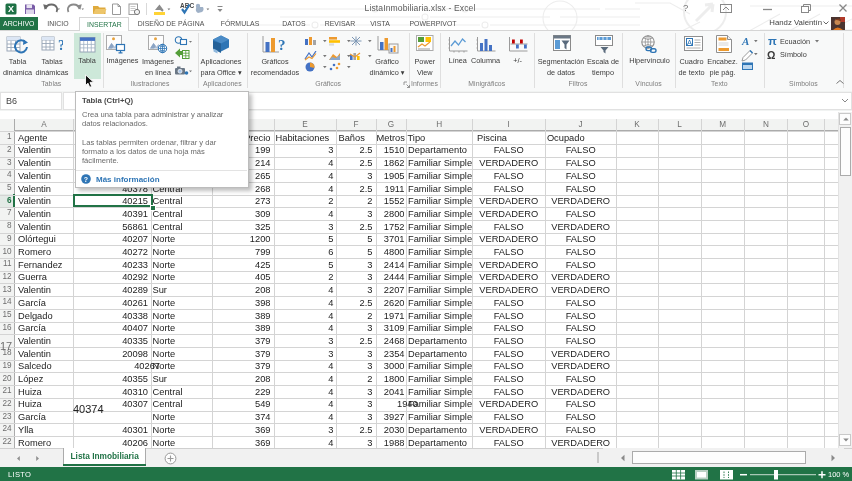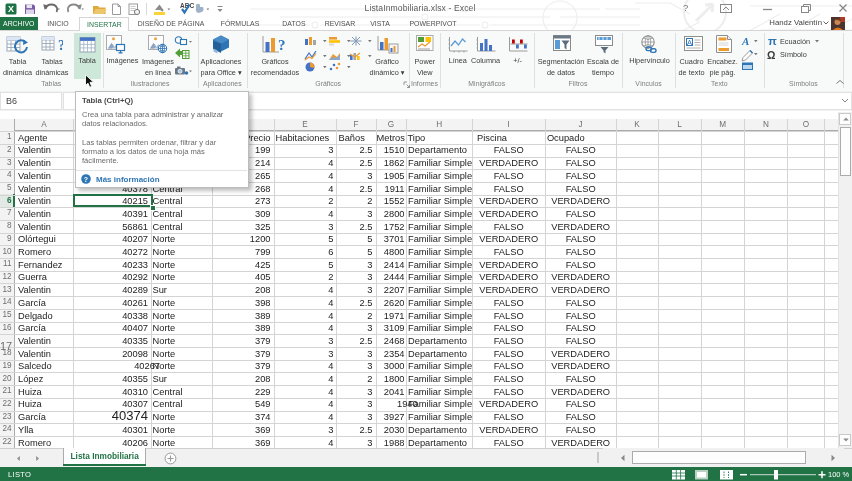--- a/index.html
+++ b/index.html
@@ -626,21 +626,21 @@
     <div class="ry" style="left:73px;top:278.8px;width:75px;text-align:right;padding-right:3px;height:12.7px;line-height:14.8px;font-size:9.3px;color:#222">40307</div>
     <div class="ry" style="left:151px;top:278.8px;width:59.8px;text-align:left;padding-left:1.5px;height:12.7px;line-height:14.8px;font-size:9.3px;color:#222">Central</div>
     <div class="ry" style="left:212.3px;top:278.8px;width:58.2px;text-align:right;padding-right:3px;height:12.7px;line-height:14.8px;font-size:9.3px;color:#222">549</div>
     <div class="ry" style="left:273.5px;top:278.8px;width:60px;text-align:right;padding-right:3px;height:12.7px;line-height:14.8px;font-size:9.3px;color:#222">4</div>
     <div class="ry" style="left:336.5px;top:278.8px;width:36px;text-align:right;padding-right:3px;height:12.7px;line-height:14.8px;font-size:9.3px;color:#222">3</div>
     <div class="ry" style="left:397px;top:278.8px;width:29px;padding-right:2px;height:20px;line-height:14.8px;font-size:9.3px;color:#222">1940</div>
     <div class="ry" style="left:406.5px;top:278.8px;width:64px;text-align:left;padding-left:1.5px;height:12.7px;line-height:14.8px;font-size:9.3px;color:#222">Familiar Simple</div>
     <div class="ry" style="left:472px;top:278.8px;width:73.4px;text-align:center;height:12.7px;line-height:14.8px;font-size:9.3px;color:#222">VERDADERO</div>
     <div class="ry" style="left:545.4px;top:278.8px;width:70.5px;text-align:center;height:12.7px;line-height:14.8px;font-size:9.3px;color:#222">FALSO</div>
     <div class="ry" style="left:15px;top:291.5px;width:55px;text-align:left;padding-left:3px;height:12.7px;line-height:14.8px;font-size:9.3px;color:#222">García</div>
-    <div class="ry" style="left:73px;top:290px;width:75px;text-align:right;padding-right:3px;height:12.7px;line-height:14.8px;font-size:13px;color:#222">40374</div>
+    <div class="ry" style="left:73px;top:283px;width:75px;text-align:left;padding-right:3px;height:12.7px;line-height:14.8px;font-size:11px;color:#222">40374</div>
     <div class="ry" style="left:151px;top:291.5px;width:59.8px;text-align:left;padding-left:1.5px;height:12.7px;line-height:14.8px;font-size:9.3px;color:#222">Norte</div>
     <div class="ry" style="left:212.3px;top:291.5px;width:58.2px;text-align:right;padding-right:3px;height:12.7px;line-height:14.8px;font-size:9.3px;color:#222">374</div>
     <div class="ry" style="left:273.5px;top:291.5px;width:60px;text-align:right;padding-right:3px;height:12.7px;line-height:14.8px;font-size:9.3px;color:#222">4</div>
     <div class="ry" style="left:336.5px;top:291.5px;width:36px;text-align:right;padding-right:3px;height:12.7px;line-height:14.8px;font-size:9.3px;color:#222">3</div>
     <div class="ry" style="left:375.5px;top:291.5px;width:29px;text-align:right;padding-right:2px;height:12.7px;line-height:14.8px;font-size:9.3px;color:#222">3927</div>
     <div class="ry" style="left:406.5px;top:291.5px;width:64px;text-align:left;padding-left:1.5px;height:12.7px;line-height:14.8px;font-size:9.3px;color:#222">Familiar Simple</div>
     <div class="ry" style="left:472px;top:291.5px;width:73.4px;text-align:center;height:12.7px;line-height:14.8px;font-size:9.3px;color:#222">FALSO</div>
     <div class="ry" style="left:545.4px;top:291.5px;width:70.5px;text-align:center;height:12.7px;line-height:14.8px;font-size:9.3px;color:#222">FALSO</div>
     <div class="ry" style="left:15px;top:304.2px;width:55px;text-align:left;padding-left:3px;height:12.7px;line-height:14.8px;font-size:9.3px;color:#222">Ylla</div>
     <div class="ry" style="left:73px;top:304.2px;width:75px;text-align:right;padding-right:3px;height:12.7px;line-height:14.8px;font-size:9.3px;color:#222">40301</div>

